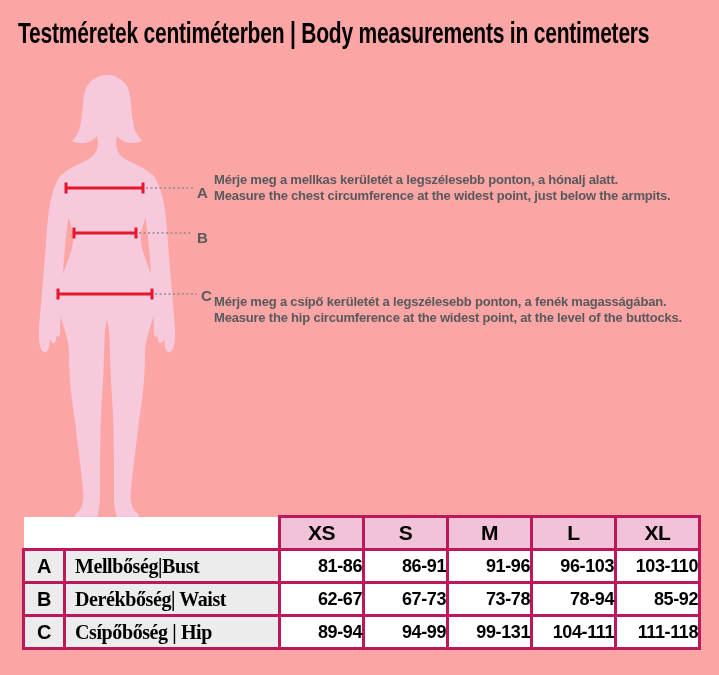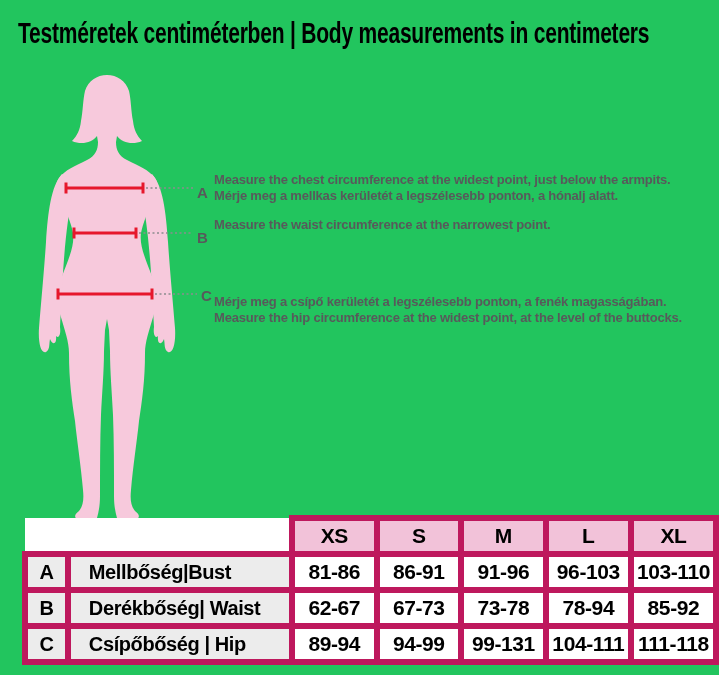--- a/index.html
+++ b/index.html
@@ -1,20 +1,20 @@
 <!DOCTYPE html>
 <html><head>
 <meta charset="utf-8">
 <style>
   html, body { margin: 0; padding: 0; background: #ffffff; }
   #page {
     position: relative;
     width: 719px;
     height: 675px;
-    background: #22c55e;
+    background: #fca5a5;
     overflow: hidden;
     font-family: "Liberation Sans", sans-serif;
   }
 
   
   #title {
     position: absolute;
     left: 18px;
     top: 16px;
     margin: 0;
@@ -50,21 +50,21 @@
 
   
   #size-table {
     position: absolute;
     left: 22px;
     top: 515px;
     border-collapse: collapse;
     table-layout: fixed;
   }
   #size-table td, #size-table th {
-    border: 6px solid #be185d;
+    border: 3px solid #be185d;
     font-weight: bold;
     color: #000000;
     padding: 0;
     letter-spacing: -0.4px;
     height: 30px;
   }
   #size-table td.spacer {
     border: none;
     background: #ffffff;
   }
@@ -78,26 +78,27 @@
     width: 38px;
     background: #ececec;
     font-size: 20px;
     text-align: center;
   }
   #size-table td.rowlabel {
     width: 203px;
     background: #ececec;
     font-size: 20px;
     text-align: left;
-    padding-left: 18px;
+    padding-left: 9px;
+    font-family: Liberation Serif, serif;
   }
   #size-table td.val {
     background: #ffffff;
-    font-size: 21px;
-    text-align: center;
+    font-size: 18px;
+    text-align: right;
   }
 </style>
 </head>
 <body>
 
 <div id="page">
 
   <h1 id="title">Testméretek centiméterben | Body measurements in centimeters</h1>
 
   <svg id="figure-svg" width="180" height="460" viewBox="20 70 180 460">
@@ -157,25 +158,24 @@
       <line x1="139" y1="233" x2="193" y2="233"></line>
       <line x1="155" y1="294" x2="197" y2="294"></line>
     </g>
   </svg>
 
   <div class="ann-label" style="left:197px; top:184px;">A</div>
   <div class="ann-label" style="left:197px; top:229px;">B</div>
   <div class="ann-label" style="left:201px; top:287px;">C</div>
 
   <div class="ann-text" style="top:172px;">
+    <div>Mérje meg a mellkas kerületét a legszélesebb ponton, a hónalj alatt.</div>
     <div>Measure the chest circumference at the widest point, just below the armpits.</div>
-    <div>Mérje meg a mellkas kerületét a legszélesebb ponton, a hónalj alatt.</div>
   </div>
   <div class="ann-text" style="top:217px;">
-    <div>Measure the waist circumference at the narrowest point.</div>
   </div>
   <div class="ann-text" style="top:294px;">
     <div>Mérje meg a csípő kerületét a legszélesebb ponton, a fenék magasságában.</div>
     <div>Measure the hip circumference at the widest point, at the level of the buttocks.</div>
   </div>
 
   <table id="size-table">
     <tbody>
         <tr>
       <td class="spacer" colspan="2"></td>

